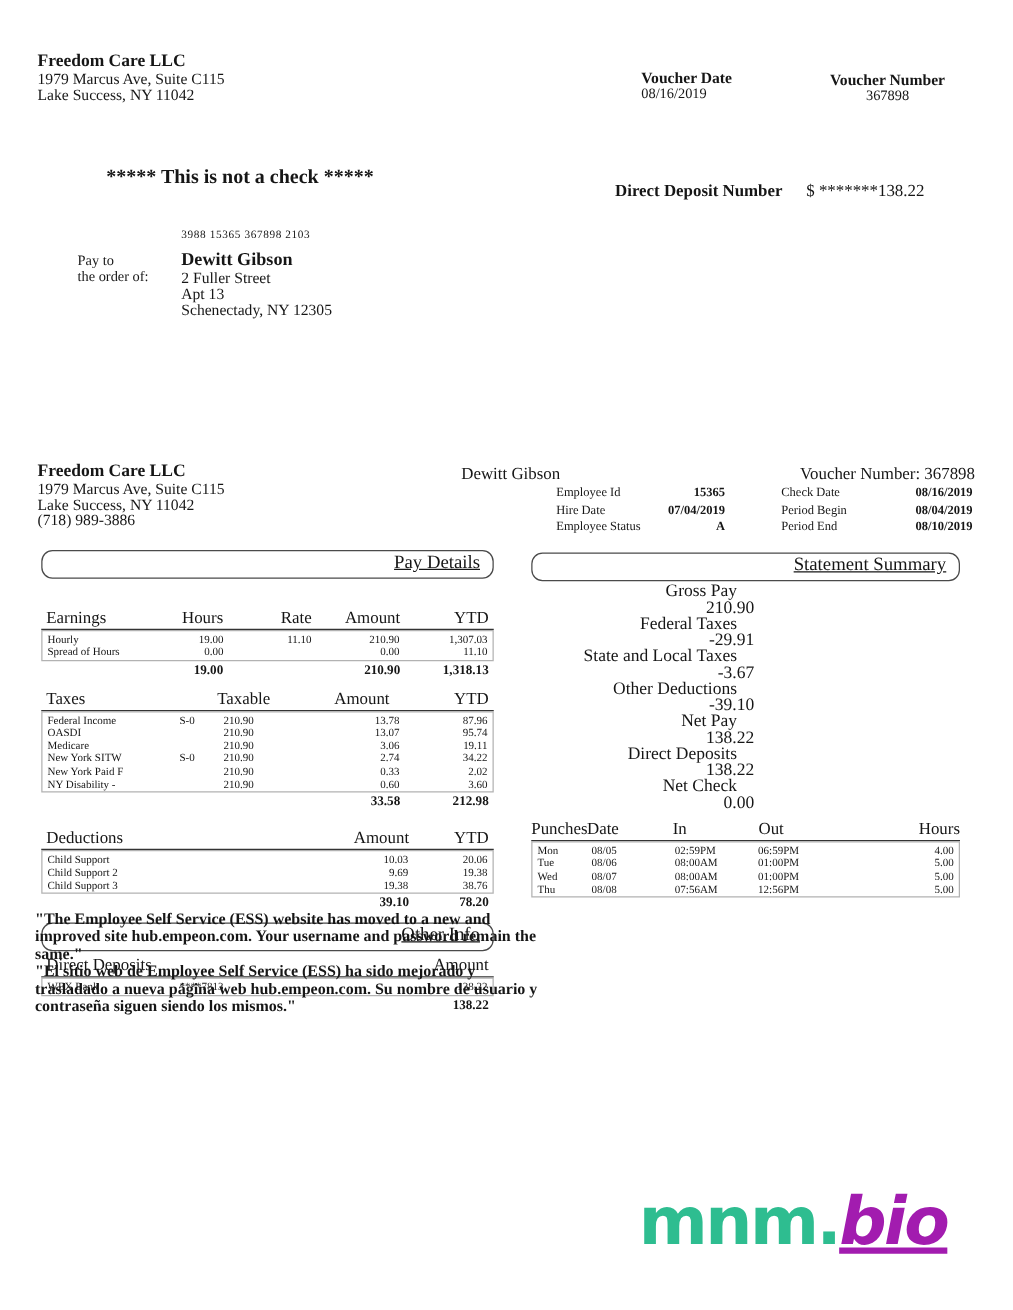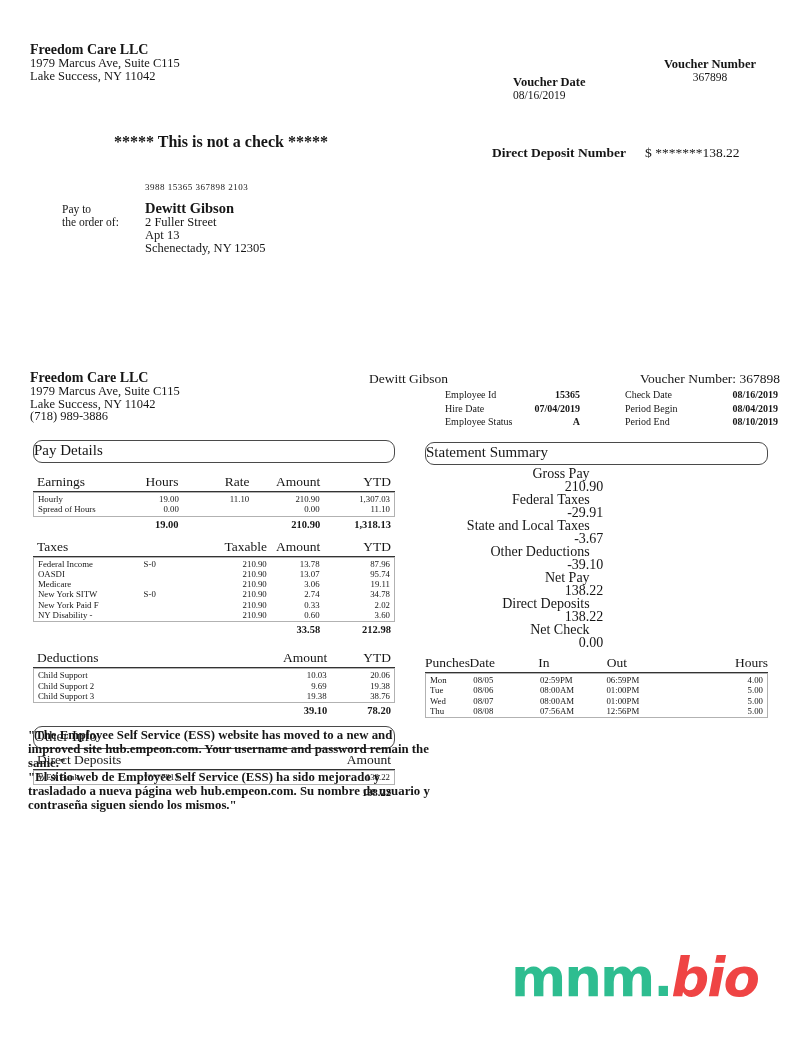--- a/index.html
+++ b/index.html
@@ -4,46 +4,46 @@
 <style>
   html,body{margin:0;padding:0;background:#fff;}
   #page{position:relative;width:810px;height:1048px;background:#fff;overflow:hidden;
         font-family:"Liberation Serif","DejaVu Serif",serif;color:#161616;}
   .abs{position:absolute;}
   
   .co-name{font-weight:bold;font-size:14px;line-height:14px;}
   .co-line{font-size:12.5px;line-height:12.5px;}
   .vlabel{font-weight:bold;font-size:12.5px;line-height:13px;}
   .vvalue{font-size:11.5px;line-height:12px;}
-  .notcheck{font-weight:bold;font-size:16px;margin-left:29px;}
+  .notcheck{font-weight:bold;font-size:16px;}
   .ddlabel{font-weight:bold;font-size:13.5px;}
   .ddamt{font-size:13.5px;}
   .micr{font-size:9px;letter-spacing:.5px;}
   .payto{font-size:11.5px;line-height:12.5px;}
   .payee-name{font-weight:bold;font-size:14.5px;line-height:15px;}
   .payee-line{font-size:12.5px;line-height:13px;}
   
   .emp-name{font-size:13.5px;}
   .vnum-title{font-size:13.5px;}
   .kv{font-size:10px;line-height:13.5px;display:flex;justify-content:space-between;}
   .kv .v{font-weight:bold;}
   
   .panel{position:absolute;}
-  .title-box{border:1.3px solid #4a4a4a;border-radius:9px;text-align:left;
-             font-size:15px;padding:1px 0 3px;}
+  .title-box{border:1.3px solid #4a4a4a;border-radius:9px;text-align:right;
+             font-size:15px;padding:1px 10px 3px;text-decoration:underline;}
   .col-head{display:flex;font-size:13.5px;padding:3px 4px 1px;border-bottom:1.4px solid #333;
             align-items:baseline;}
   .data-box{border:1px solid #b2b2b2;font-size:8.8px;line-height:10.3px;padding:1px 4px;}
   .drow{display:flex;}
   .totals{display:flex;font-weight:bold;font-size:10.5px;padding:2px 4px;}
   
   .e0{width:25%;} .e1{width:15%;text-align:right;} .e2{width:20%;text-align:right;}
   .e3{width:20%;text-align:right;} .e4{width:20%;text-align:right;}
   
-  .t0{width:30%;} .tc{width:10%;font-family:Liberation Serif, serif;} .t1{width:25%;text-align:right;}
+  .t0{width:30%;} .tc{width:10%;font-family:Liberation Serif, serif;} .t1{width:25%;text-align:left;}
   .t2{width:15%;text-align:right;} .t3{width:20%;text-align:right;}
   .thead0{width:40%;} 
   
   .d0{width:60%;} .d1{width:22%;text-align:right;} .d2{width:18%;text-align:right;}
   
   .o0{width:30%;} .o1{width:30%;} .o2{width:40%;text-align:right;}
   
   .srow{display:flex;font-size:14px;line-height:13px;flex-direction:column;}
   .s0{width:48%;text-align:right;} .s1{width:52%;text-align:right;}
   
@@ -59,21 +59,21 @@
 <body>
 
 <div id="page">
 
   <div class="abs" style="left:30px;top:43px;">
     <div class="co-name">Freedom Care LLC</div>
     <div class="co-line">1979 Marcus Ave, Suite C115</div>
     <div class="co-line">Lake Success, NY 11042</div>
   </div>
 
-  <div class="abs" style="left:513px;top:56px;margin-top:20px;">
+  <div class="abs" style="left:513px;top:56px;">
     <div class="vlabel">Voucher Date</div>
     <div class="vvalue">08/16/2019</div>
   </div>
 
   <div class="abs" style="left:640px;top:58px;width:140px;text-align:center;">
     <div class="vlabel">Voucher Number</div>
     <div class="vvalue">367898</div>
   </div>
 
   <div class="abs notcheck" style="left:85px;top:133px;">***** This is not a check *****</div>
@@ -131,21 +131,21 @@
     </div>
     <div class="kv">
       <span>Period End</span>
       <span class="v">08/10/2019</span>
     </div>
   </div>
 
   <div class="panel" style="left:33px;top:440px;width:362px;">
     <div class="title-box">Pay Details</div>
 
-    <div class="col-head" style="margin-top:8px;">
+    <div class="col-head" style="margin-top:20px;">
       <span class="e0">Earnings</span>
       <span class="e1">Hours</span>
       <span class="e2">Rate</span>
       <span class="e3">Amount</span>
       <span class="e4">YTD</span>
     </div>
     <div class="data-box">
       <div class="drow">
         <span class="e0">Hourly</span>
         <span class="e1">19.00</span>
@@ -162,21 +162,21 @@
       </div>
     </div>
     <div class="totals">
       <span class="e0"></span>
       <span class="e1">19.00</span>
       <span class="e2"></span>
       <span class="e3">210.90</span>
       <span class="e4">1,318.13</span>
     </div>
 
-    <div class="col-head" style="margin-top:4px;">
+    <div class="col-head" style="margin-top:4px;gap:22px;">
       <span class="thead0">Taxes</span>
       <span class="t1">Taxable</span>
       <span class="t2">Amount</span>
       <span class="t3">YTD</span>
     </div>
     <div class="data-box">
       <div class="drow">
         <span class="t0">Federal Income</span>
         <span class="tc">S-0</span>
         <span class="t1">210.90</span>
@@ -195,21 +195,21 @@
         <span class="tc"></span>
         <span class="t1">210.90</span>
         <span class="t2">3.06</span>
         <span class="t3">19.11</span>
       </div>
       <div class="drow">
         <span class="t0">New York SITW</span>
         <span class="tc">S-0</span>
         <span class="t1">210.90</span>
         <span class="t2">2.74</span>
-        <span class="t3">34.78</span>
+        <span class="t3">34.22</span>
       </div>
       <div class="drow">
         <span class="t0">New York Paid F</span>
         <span class="tc"></span>
         <span class="t1">210.90</span>
         <span class="t2">0.33</span>
         <span class="t3">2.02</span>
       </div>
       <div class="drow">
         <span class="t0">NY Disability -</span>
@@ -342,16 +342,16 @@
         <span class="p3">12:56PM</span>
         <span class="p4">5.00</span>
       </div>
     </div>
   </div>
 
   <div class="abs msg" style="left:28px;top:729px;">"The Employee Self Service (ESS) website has moved to a new and improved site hub.empeon.com. Your username and password remain the same."</div>
   <div class="abs msg" style="left:28px;top:771px;">"El sitio web de Employee Self Service (ESS) ha sido mejorado y trasladado a nueva página web hub.empeon.com. Su nombre de usuario y contraseña siguen siendo los mismos."</div>
 
   <div id="logo">
-    <span class="p1" style="color: rgb(46, 189, 144);">mnm.</span><span class="p2" style="color: #ef4444;">bio</span>
+    <span class="p1" style="color: rgb(46, 189, 144);">mnm.</span><span class="p2" style="color: #a21caf; text-decoration: underline;">bio</span>
   </div>
 
 </div>
 
 </body></html>

